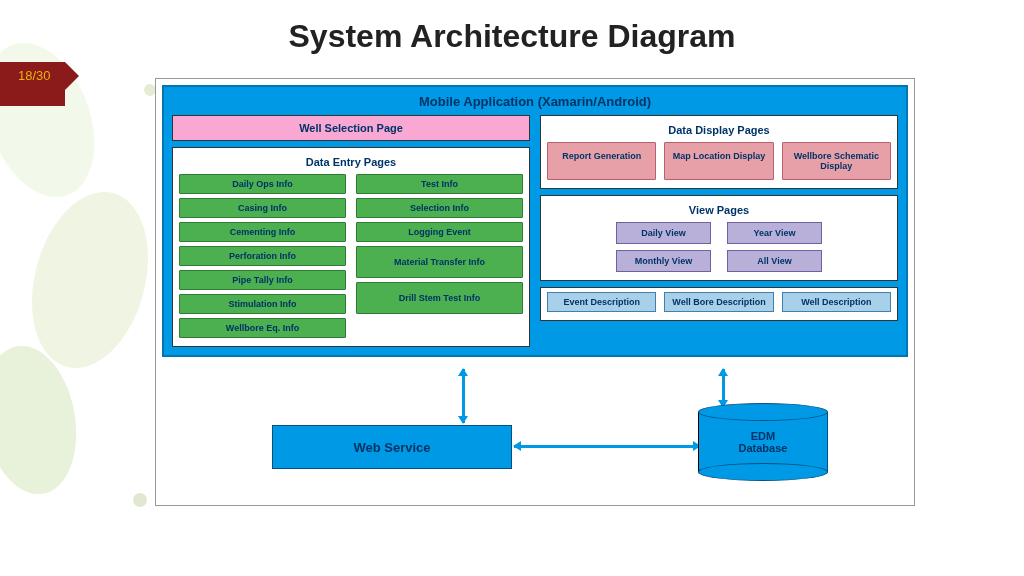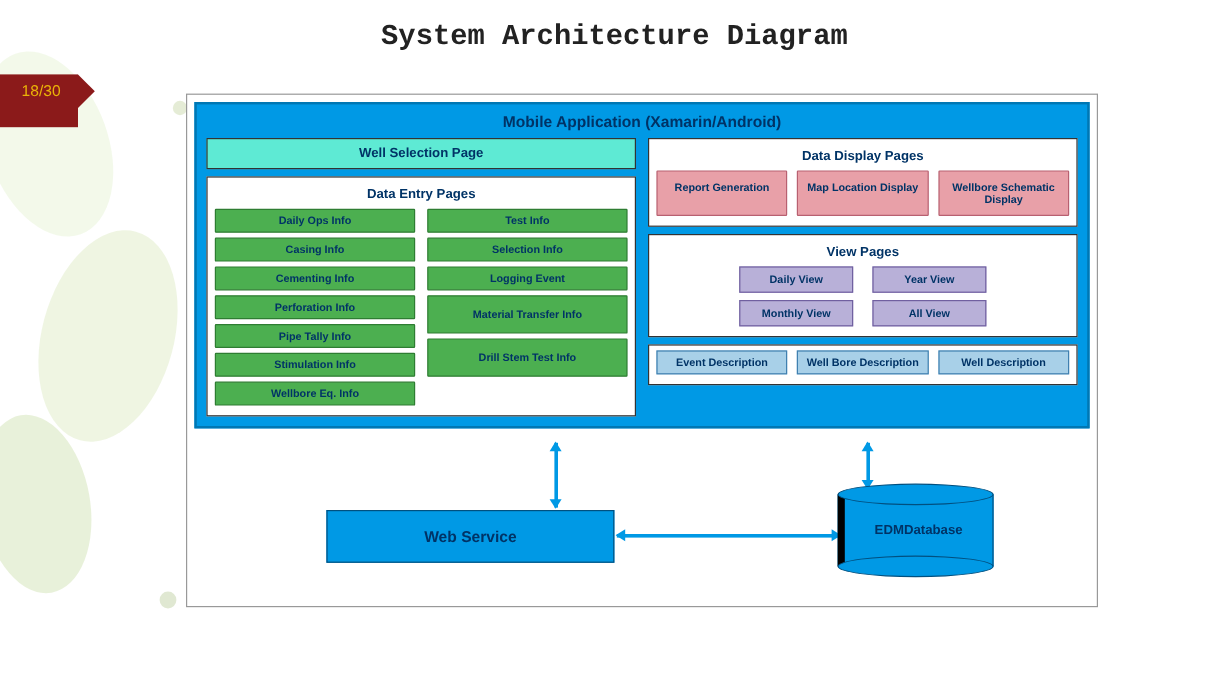--- a/index.html
+++ b/index.html
@@ -1,35 +1,35 @@
 <!DOCTYPE html>
 <html><head>
 <meta charset="utf-8">
 <style>
 * { box-sizing: border-box; margin: 0; padding: 0; }
 body { font-family: Arial, sans-serif; width: 1024px; height: 576px; background: #fff; position: relative; overflow: hidden; }
 
 
 .bg-deco { position: absolute; left: 0; top: 0; width: 200px; height: 576px; z-index: 0; opacity: 0.25; }
 
-.slide-title { text-align: center; font-size: 24px; font-weight: bold; font-family: Liberation Mono, monospace; color: #222; padding: 18px 0 10px 0; position: relative; z-index: 2; }
+.slide-title { text-align: center; font-size: 32px; font-weight: bold; font-family: Liberation Sans, sans-serif; color: #222; padding: 18px 0 10px 0; position: relative; z-index: 2; }
 
 .page-badge { position: absolute; left: 0; top: 62px; height: 44px; line-height: 28px; background: #8B1A1A; color: #eab308; font-size: 13px; padding: 0 14px 16px 18px; z-index: 3; }
 .page-badge::after { content: ""; position: absolute; right: -14px; top: 0; border-top: 14px solid transparent; border-bottom: 14px solid transparent; border-left: 14px solid #8B1A1A; }
 
 .diagram-frame { position: absolute; left: 155px; top: 78px; width: 760px; border: 1px solid #999; background: #fff; z-index: 2; padding: 6px 6px 12px 6px; }
 
 .mobile-app { background: #0099E5; border: 2px solid #0077B3; padding: 4px 8px 8px 8px; }
 .mobile-title { text-align: center; color: #003366; font-weight: bold; font-size: 13px; padding: 3px 0 6px 0; }
 
 .row-flex { display: flex; gap: 10px; }
 .col-left { flex: 1; display: flex; flex-direction: column; gap: 6px; }
 .col-right { flex: 1; display: flex; flex-direction: column; gap: 6px; }
 
-.whitebox { background: #5eead4; border: 1px solid #333; text-align: center; font-size: 11px; font-weight: bold; color: #003366; padding: 6px 4px; }
+.whitebox { background: #f9a8d4; border: 1px solid #333; text-align: center; font-size: 11px; font-weight: bold; color: #003366; padding: 6px 4px; }
 .small-title { font-size: 11px; font-weight: bold; color: #003366; text-align: center; padding: 4px 0 6px 0; }
 
 .panel { background: #fff; border: 1px solid #333; padding: 4px 6px 8px 6px; }
 
 .green-grid { display: flex; gap: 10px; }
 .green-col { flex: 1; display: flex; flex-direction: column; gap: 4px; }
 .green-pill { background: #4CAF50; border: 1px solid #2E7D32; color: #003366; font-size: 9px; font-weight: bold; text-align: center; padding: 4px 3px; border-radius: 1px; }
 .green-pill.tall { padding: 10px 3px; }
 
 .pink-row { display: flex; gap: 8px; justify-content: center; }
@@ -39,21 +39,21 @@
 .purple-box { background: #B8B0D8; border: 1px solid #7060A0; color: #003366; font-size: 9px; font-weight: bold; text-align: center; padding: 5px 10px; width: 95px; }
 
 .blue-row { display: flex; gap: 8px; justify-content: center; }
 .blue-box { background: #A8D0E8; border: 1px solid #4080B0; color: #003366; font-size: 9px; font-weight: bold; text-align: center; padding: 4px 4px; flex: 1; }
 
 .bottom-row { position: relative; height: 130px; margin-top: 6px; }
 .web-service { position: absolute; left: 110px; top: 62px; width: 240px; height: 44px; background: #0099E5; border: 1px solid #005080; color: #003366; font-weight: bold; font-size: 13px; display: flex; align-items: center; justify-content: center; }
 .edm-db { position: absolute; right: 80px; top: 40px; width: 130px; height: 78px; }
 .cylinder { width: 100%; height: 100%; position: relative; }
 .cyl-top { width: 100%; height: 18px; background: #0099E5; border: 1px solid #005080; border-radius: 50%; position: absolute; top: 0; z-index: 2; }
-.cyl-body { width: 100%; position: absolute; top: 9px; bottom: 9px; background: #0099E5; border-left: 6px solid #000000; border-right: 1px solid #005080; display: flex; flex-direction: row; align-items: center; justify-content: center; color: #003366; font-weight: bold; font-size: 11px; }
+.cyl-body { width: 100%; position: absolute; top: 9px; bottom: 9px; background: #0099E5; border-left: 1px solid #000000; border-right: 1px solid #005080; display: flex; flex-direction: column; align-items: center; justify-content: center; color: #003366; font-weight: bold; font-size: 11px; }
 .cyl-bottom { width: 100%; height: 18px; background: #0099E5; border: 1px solid #005080; border-radius: 50%; position: absolute; bottom: 0; }
 
 .arrow { position: absolute; background: #0099E5; }
 .arrow.v1 { left: 300px; top: 6px; width: 3px; height: 54px; }
 .arrow.v2 { left: 560px; top: 6px; width: 3px; height: 38px; }
 .arrow.h1 { left: 352px; top: 82px; width: 186px; height: 3px; }
 .arrow::before, .arrow::after { content: ""; position: absolute; width: 0; height: 0; }
 .arrow.v1::before, .arrow.v2::before { left: -4px; top: -1px; border-left: 5.5px solid transparent; border-right: 5.5px solid transparent; border-bottom: 8px solid #0099E5; }
 .arrow.v1::after, .arrow.v2::after { left: -4px; bottom: -1px; border-left: 5.5px solid transparent; border-right: 5.5px solid transparent; border-top: 8px solid #0099E5; }
 .arrow.h1::before { left: -1px; top: -4px; border-top: 5.5px solid transparent; border-bottom: 5.5px solid transparent; border-right: 8px solid #0099E5; }

